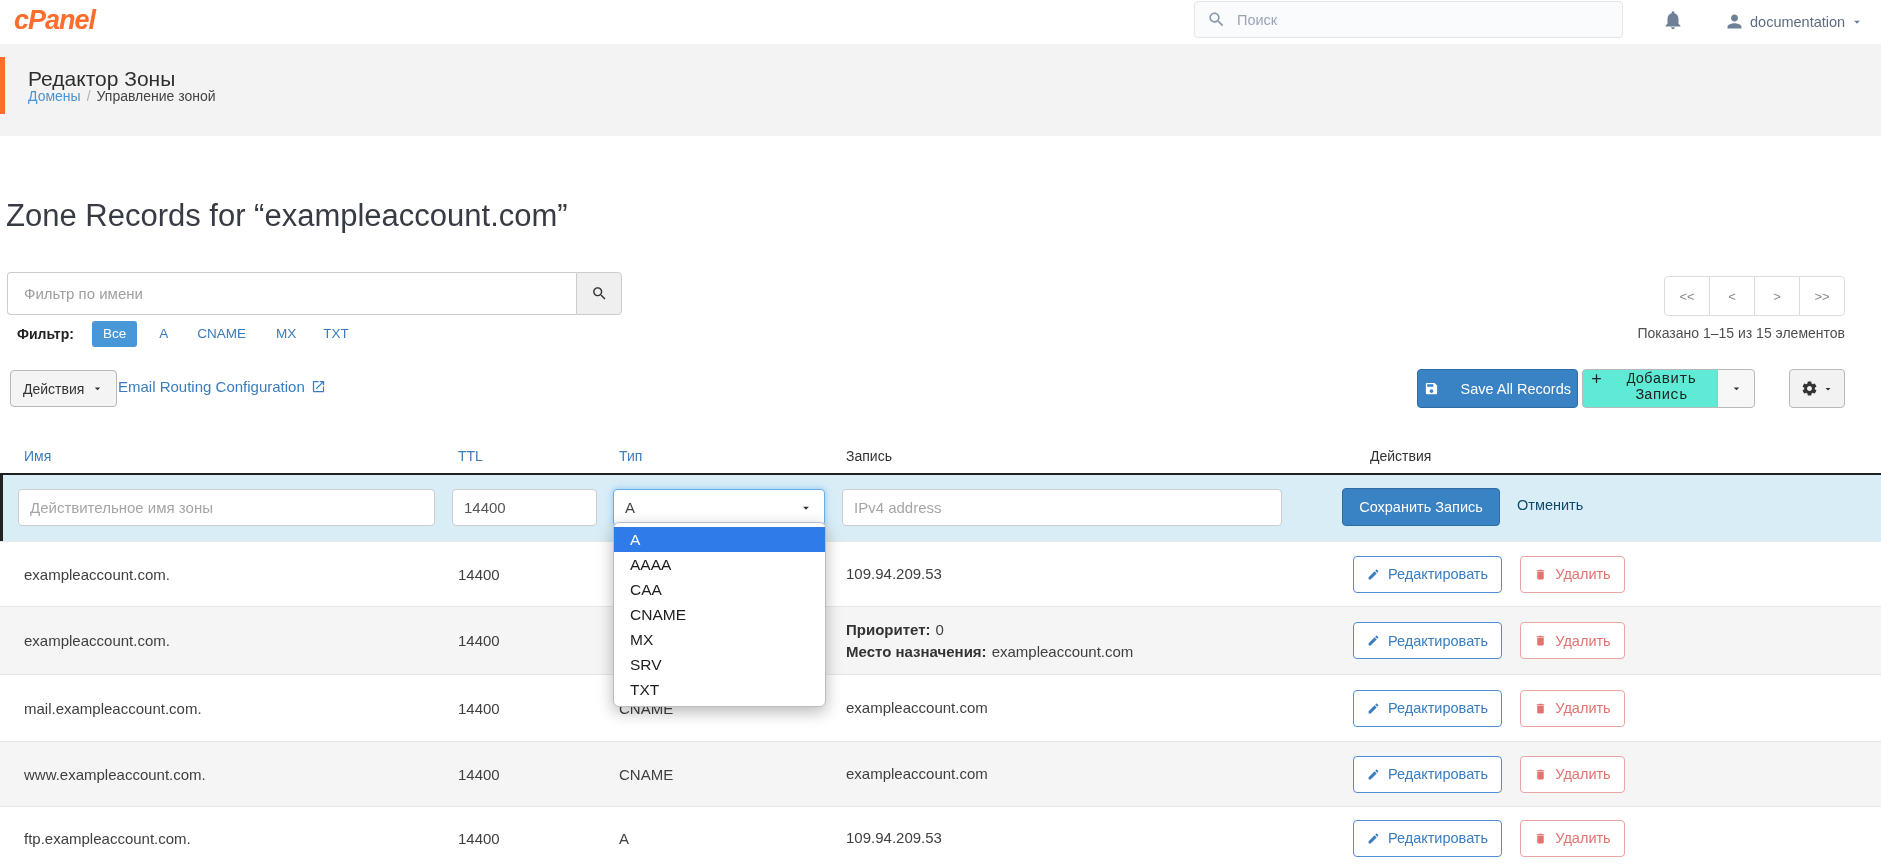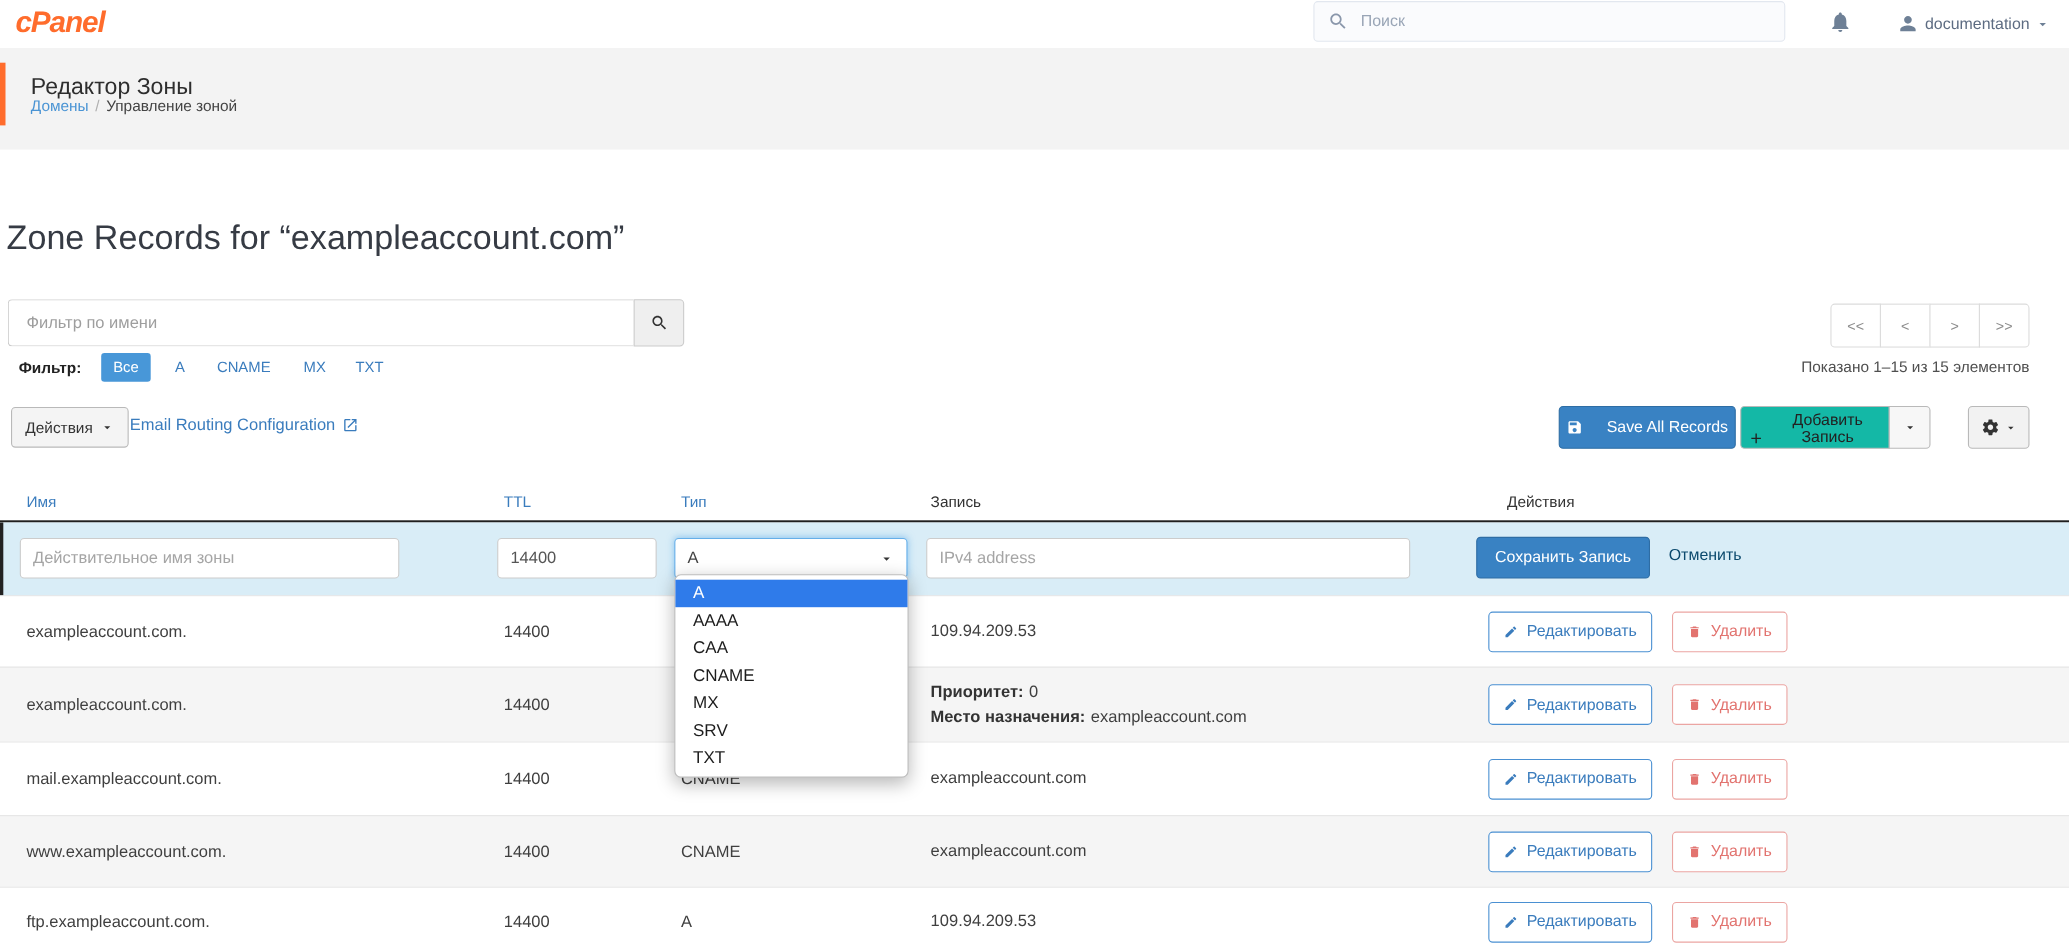--- a/index.html
+++ b/index.html
@@ -62,40 +62,40 @@
   .chip-a{margin-left:22px;} .chip-cname{margin-left:29px;} .chip-mx{margin-left:30px;} .chip-txt{margin-left:27px;}
 
   
   .actions-btn{position:absolute;left:10px;top:370px;height:37px;padding:0 12px;background:#f4f4f4;
         border:1px solid #b9b9b9;border-radius:4px;font-size:14px;color:#333;display:flex;align-items:center;gap:7px;}
   .email-link{position:absolute;left:118px;top:378px;font-size:15px;color:#3a7cbd;text-decoration:none;
         display:flex;align-items:center;gap:6px;cursor:pointer;}
   .save-all-btn{position:absolute;left:1417px;top:369px;height:39px;width:161px;background:#3982c3;
         border:1px solid #2e6da4;border-radius:4px;color:#fff;font-size:14.5px;display:flex;align-items:center;
         justify-content:space-between;gap:7px;}
-  .add-btn{position:absolute;left:1582px;top:369px;height:39px;width:136px;background:#14b8a6;border:1px solid #b9b9b9;
-        border-radius:4px 0 0 4px;font-size:14.5px;color:#222;display:flex;align-items:flex-end;justify-content:center;gap:8px;}
+  .add-btn{position:absolute;left:1582px;top:369px;height:39px;width:136px;background:#5eead4;border:1px solid #b9b9b9;
+        border-radius:4px 0 0 4px;font-size:14.5px;color:#222;display:flex;align-items:flex-start;justify-content:center;gap:8px;font-family:Liberation Mono, monospace;}
   .add-caret-btn{position:absolute;left:1717px;top:369px;height:39px;width:38px;background:#f7f7f7;border:1px solid #b9b9b9;
         border-radius:0 4px 4px 0;color:#333;display:flex;align-items:center;justify-content:center;}
   .gear-btn{position:absolute;left:1789px;top:369px;height:39px;width:56px;background:#f2f2f2;border:1px solid #b9b9b9;
         border-radius:4px;color:#333;display:flex;align-items:center;justify-content:center;gap:4px;}
 
   
   .table{position:absolute;top:425px;left:0;right:0;}
   .grid-cols{display:grid;grid-template-columns:434px 161px 227px 507px 1fr;padding-left:24px;}
   .thead{height:39px;border-bottom:2px solid #1f1f1f;align-items:end;padding-bottom:9px;font-size:14px;}
   .thead .sortable{color:#3a7cbd;cursor:pointer;}
   .thead .plain{color:#333;}
   .thead .actions-h{padding-left:17px;}
 
   .edit-row{position:relative;height:66px;background:#d9edf7;border-left:3px solid #222;box-sizing:border-box;}
   .edit-row input,.type-select{position:absolute;top:14px;height:37px;box-sizing:border-box;border:1px solid #ccc;
         border-radius:4px;background:#fff;font-size:15px;color:#555;padding:0 11px;outline:none;}
   .edit-row input::placeholder{color:#a5a5a5;}
-  .in-name{left:15px;width:345px;}
+  .in-name{left:15px;width:417px;}
   .in-ttl{left:449px;width:145px;}
   .type-select{left:610px;width:212px;display:flex;align-items:center;justify-content:space-between;
         border-color:#66afe9;box-shadow:0 0 7px rgba(102,175,233,.65);cursor:pointer;color:#444;}
   .in-record{left:839px;width:440px;}
   .save-rec-btn{position:absolute;left:1339px;top:13px;height:38px;width:158px;background:#3982c3;
         border:1px solid #2e6da4;border-radius:4px;color:#fff;font-size:14.5px;}
   .cancel-link{position:absolute;left:1514px;top:22px;font-size:14.5px;color:#0c4a6e;background:none;border:none;padding:0;}
 
   .row{align-items:center;border-top:1px solid #e6e6e6;font-size:15px;color:#3f3f3f;}
   .row.alt{background:#f5f5f5;}

